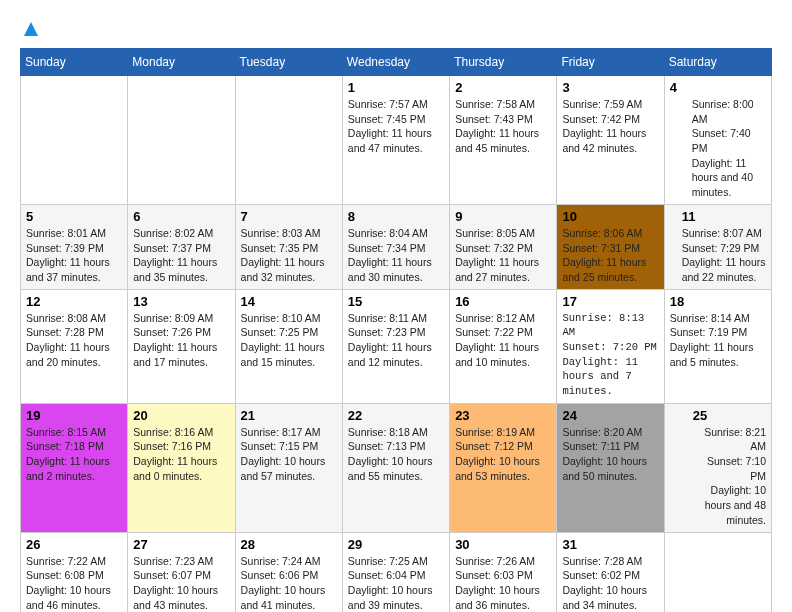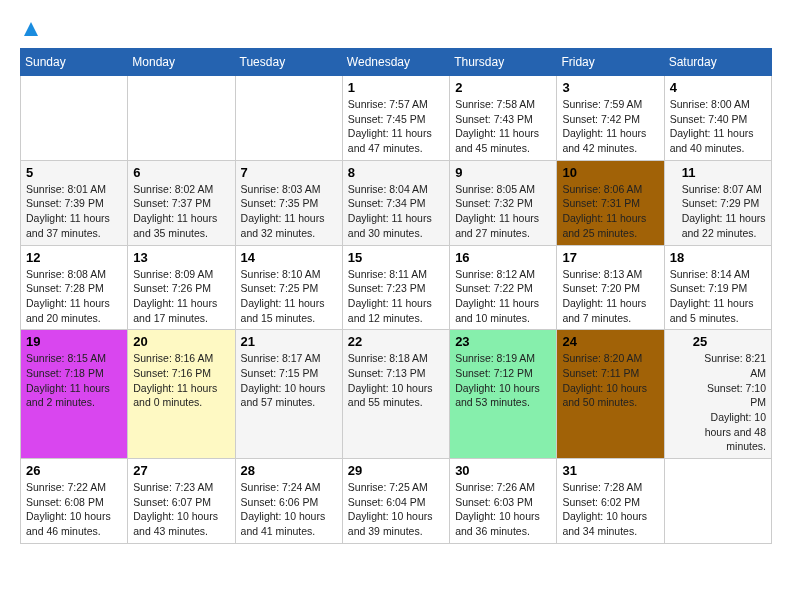--- a/index.html
+++ b/index.html
@@ -123,21 +123,21 @@
 Daylight: 11 hours and 45 minutes.</div>
         </td>
         <td>
           <span class="day-number">3</span>
           <div class="day-info" style="white-space: pre-line;">Sunrise: 7:59 AM
 Sunset: 7:42 PM
 Daylight: 11 hours and 42 minutes.</div>
         </td>
         <td>
           <span class="day-number">4</span>
-          <div class="day-info" style="white-space: pre-line;">Sunrise: 8:00 AM
+          <div class="day-info" style="white-space: pre-line; margin-left: 22px;">Sunrise: 8:00 AM
 Sunset: 7:40 PM
 Daylight: 11 hours and 40 minutes.</div>
         </td>
       </tr>
       <tr>
         <td style="background: rgb(245, 245, 245);">
           <span class="day-number">5</span>
           <div class="day-info" style="white-space: pre-line;">Sunrise: 8:01 AM
 Sunset: 7:39 PM
 Daylight: 11 hours and 37 minutes.</div>
@@ -205,21 +205,21 @@
 Daylight: 11 hours and 12 minutes.</div>
         </td>
         <td>
           <span class="day-number">16</span>
           <div class="day-info" style="white-space: pre-line;">Sunrise: 8:12 AM
 Sunset: 7:22 PM
 Daylight: 11 hours and 10 minutes.</div>
         </td>
         <td>
           <span class="day-number">17</span>
-          <div class="day-info" style="white-space: pre-line;">Sunrise: 8:13 AM
+          <div class="day-info" style="white-space: pre-line; font-family: Liberation Mono, monospace;">Sunrise: 8:13 AM
 Sunset: 7:20 PM
 Daylight: 11 hours and 7 minutes.</div>
         </td>
         <td>
           <span class="day-number">18</span>
           <div class="day-info" style="white-space: pre-line;">Sunrise: 8:14 AM
 Sunset: 7:19 PM
 Daylight: 11 hours and 5 minutes.</div>
         </td>
       </tr>
@@ -241,27 +241,27 @@
           <div class="day-info" style="white-space: pre-line;">Sunrise: 8:17 AM
 Sunset: 7:15 PM
 Daylight: 10 hours and 57 minutes.</div>
         </td>
         <td style="background: rgb(245, 245, 245);">
           <span class="day-number">22</span>
           <div class="day-info" style="white-space: pre-line;">Sunrise: 8:18 AM
 Sunset: 7:13 PM
 Daylight: 10 hours and 55 minutes.</div>
         </td>
-        <td style="background: #86efac;">
+        <td style="background: #fdba74;">
           <span class="day-number">23</span>
           <div class="day-info" style="white-space: pre-line;">Sunrise: 8:19 AM
 Sunset: 7:12 PM
 Daylight: 10 hours and 53 minutes.</div>
         </td>
-        <td style="background: #a16207; margin-top: 36px;">
+        <td style="background: #a3a3a3; margin-top: 36px;">
           <span class="day-number">24</span>
           <div class="day-info" style="white-space: pre-line;">Sunrise: 8:20 AM
 Sunset: 7:11 PM
 Daylight: 10 hours and 50 minutes.</div>
         </td>
         <td style="background: rgb(245, 245, 245); padding-left: 28px;">
           <span class="day-number">25</span>
           <div class="day-info" style="white-space: pre-line; text-align: right;">Sunrise: 8:21 AM
 Sunset: 7:10 PM
 Daylight: 10 hours and 48 minutes.</div>

